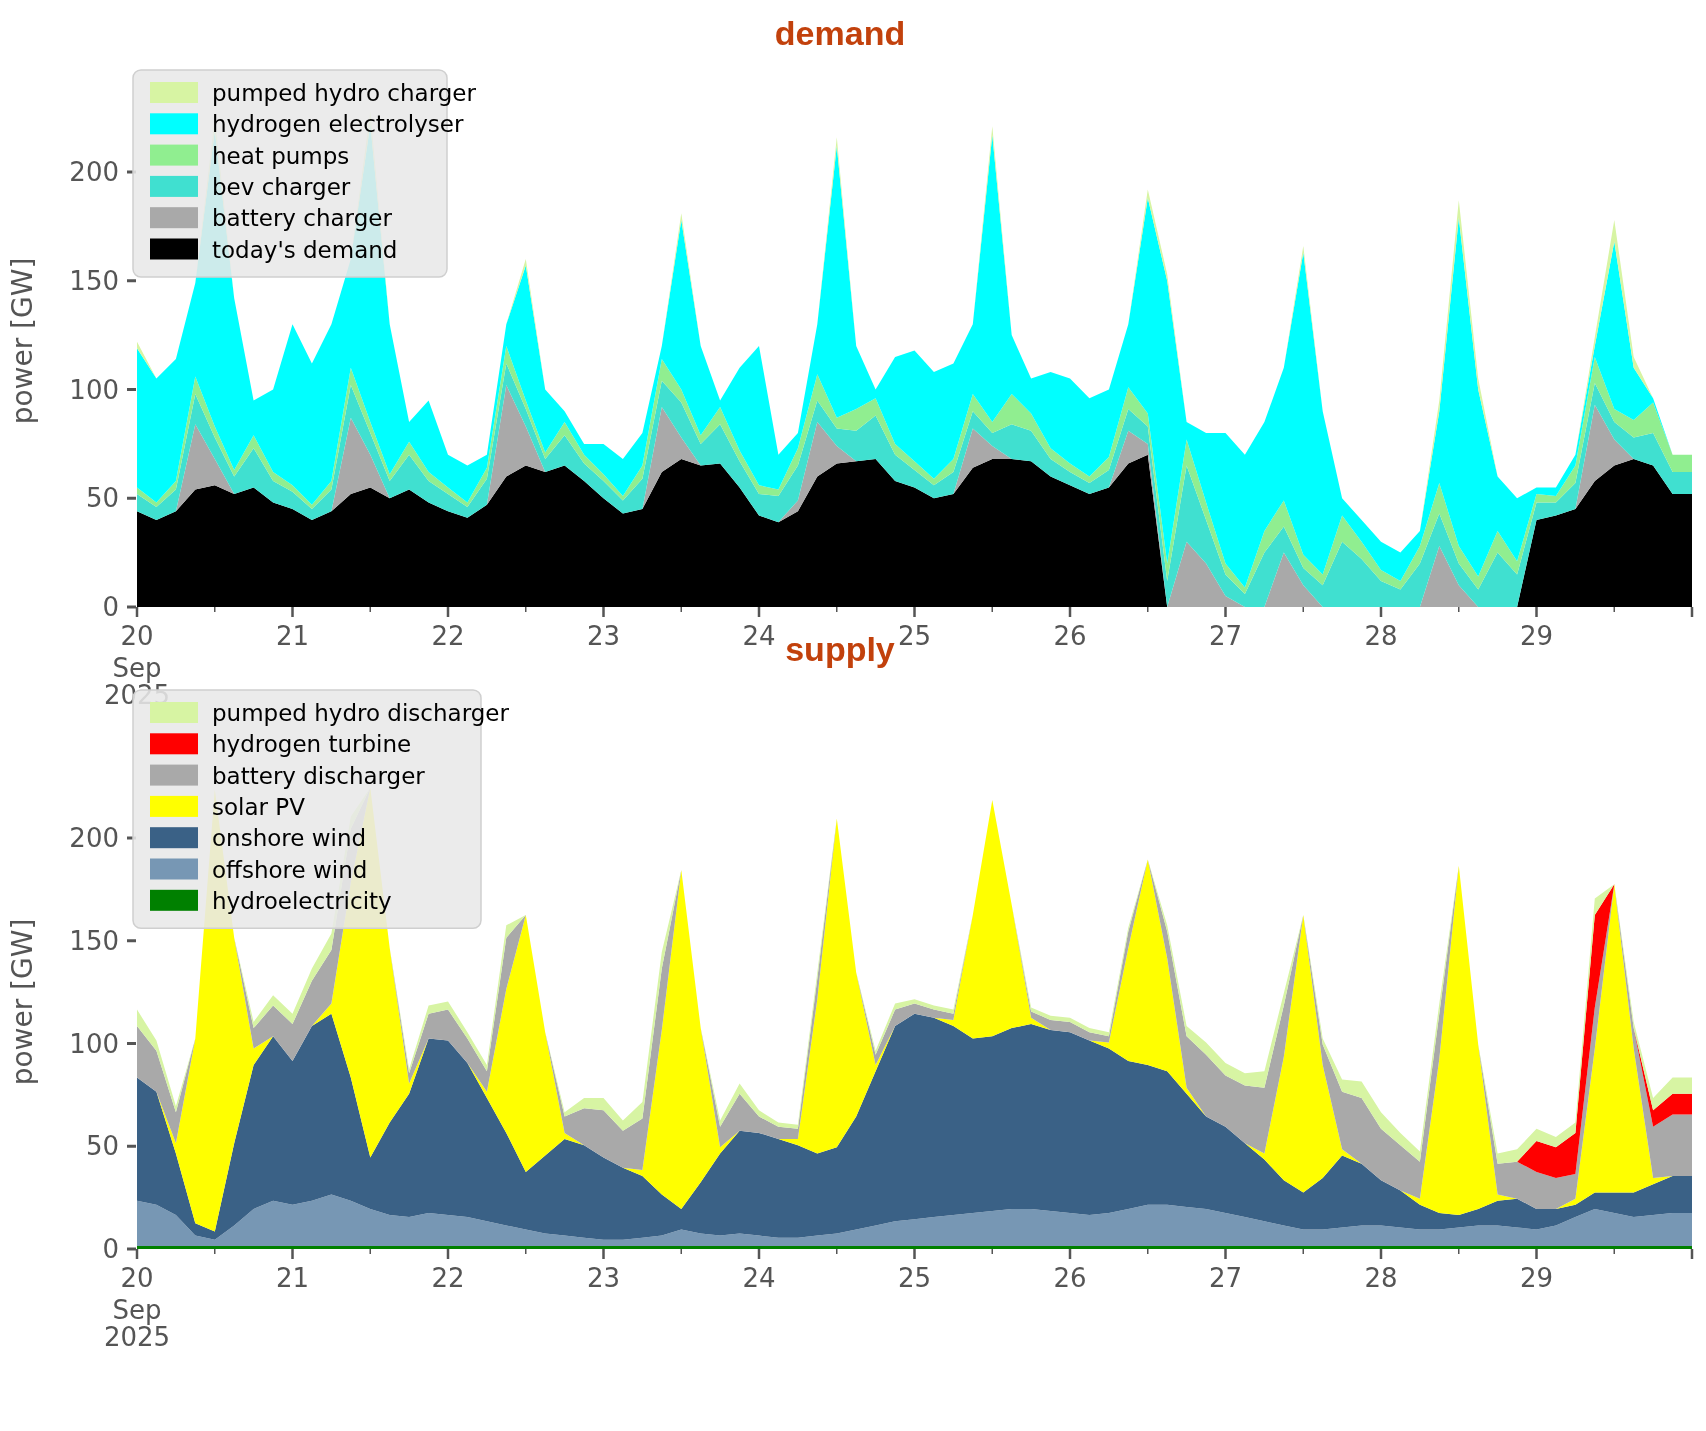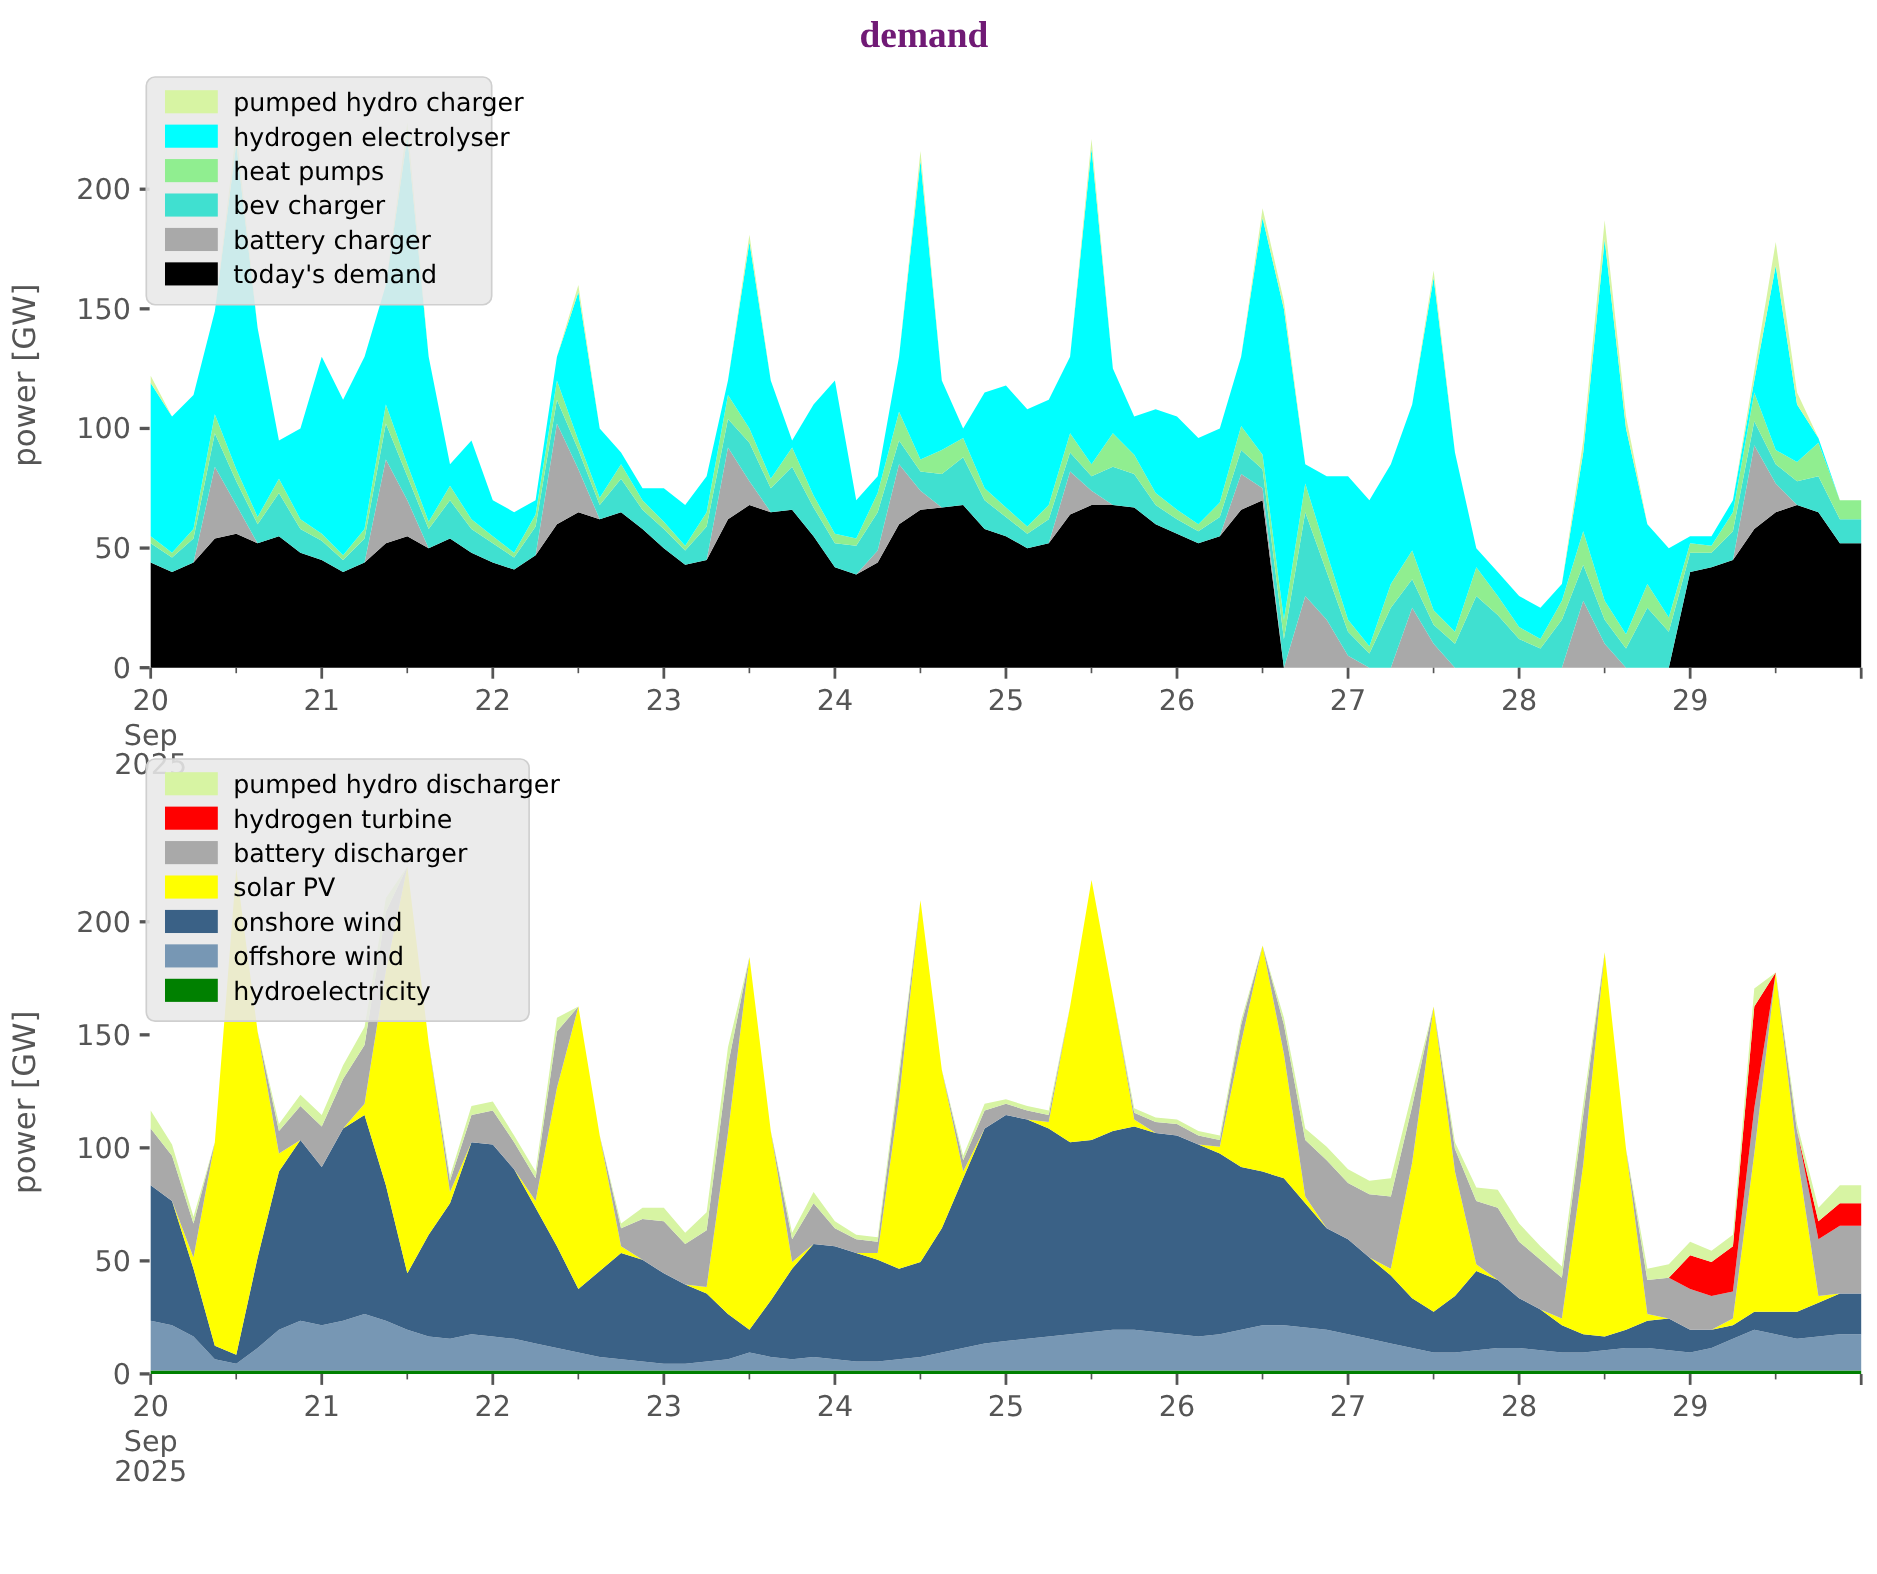--- a/index.html
+++ b/index.html
@@ -1,20 +1,20 @@
 <!DOCTYPE html>
 <html><head>
 <meta charset="utf-8">
 <style>
   html,body{margin:0;padding:0;background:#ffffff;}
   .fig{position:relative;width:1706px;height:1431px;background:#ffffff;overflow:hidden;
        font-family:"DejaVu Sans", sans-serif;}
   .fig svg{position:absolute;left:0;top:0;}
   .chart-title{position:absolute;left:0;width:1680px;text-align:center;
-       font-size:34px;font-weight:600;color:#701a75;font-family:Liberation Serif, serif;}
+       font-size:34px;font-weight:600;color:#c2410c;font-family:Liberation Sans, sans-serif;}
   #demand-title{top:14px;}
   #supply-title{top:630px;}
 </style>
 </head>
 <body>
 
 <div class="fig">
   <svg id="fig-svg" width="1706" height="1431">
       <path d="M137.0,511.3L156.4,520.0L175.9,511.3L195.3,489.6L214.8,485.2L234.2,493.9L253.6,487.4L273.1,502.6L292.5,509.1L311.9,520.0L331.4,511.3L350.8,493.9L370.3,487.4L389.7,498.3L409.1,489.6L428.6,502.6L448.0,511.3L467.4,517.8L486.9,504.8L506.3,476.5L525.8,465.6L545.2,472.1L564.6,465.6L584.1,480.9L603.5,498.3L622.9,513.5L642.4,509.1L661.8,472.1L681.3,459.1L700.7,465.6L720.1,463.5L739.6,487.4L759.0,515.6L778.4,522.2L797.9,511.3L817.3,476.5L836.8,463.5L856.2,461.3L875.6,459.1L895.1,480.9L914.5,487.4L933.9,498.3L953.4,493.9L972.8,467.8L992.3,459.1L1011.7,459.1L1031.1,461.3L1050.6,476.5L1070.0,485.2L1089.4,493.9L1108.9,487.4L1128.3,463.5L1147.8,454.8L1167.2,607.0L1186.6,607.0L1206.1,607.0L1225.5,607.0L1244.9,607.0L1264.4,607.0L1283.8,607.0L1303.3,607.0L1322.7,607.0L1342.1,607.0L1361.6,607.0L1381.0,607.0L1400.4,607.0L1419.9,607.0L1439.3,607.0L1458.8,607.0L1478.2,607.0L1497.6,607.0L1517.1,607.0L1536.5,520.0L1555.9,515.6L1575.4,509.1L1594.8,480.9L1614.3,465.6L1633.7,459.1L1653.1,465.6L1672.6,493.9L1692,493.9L1692,607.0L1672.6,607.0L1653.1,607.0L1633.7,607.0L1614.3,607.0L1594.8,607.0L1575.4,607.0L1555.9,607.0L1536.5,607.0L1517.1,607.0L1497.6,607.0L1478.2,607.0L1458.8,607.0L1439.3,607.0L1419.9,607.0L1400.4,607.0L1381.0,607.0L1361.6,607.0L1342.1,607.0L1322.7,607.0L1303.3,607.0L1283.8,607.0L1264.4,607.0L1244.9,607.0L1225.5,607.0L1206.1,607.0L1186.6,607.0L1167.2,607.0L1147.8,607.0L1128.3,607.0L1108.9,607.0L1089.4,607.0L1070.0,607.0L1050.6,607.0L1031.1,607.0L1011.7,607.0L992.3,607.0L972.8,607.0L953.4,607.0L933.9,607.0L914.5,607.0L895.1,607.0L875.6,607.0L856.2,607.0L836.8,607.0L817.3,607.0L797.9,607.0L778.4,607.0L759.0,607.0L739.6,607.0L720.1,607.0L700.7,607.0L681.3,607.0L661.8,607.0L642.4,607.0L622.9,607.0L603.5,607.0L584.1,607.0L564.6,607.0L545.2,607.0L525.8,607.0L506.3,607.0L486.9,607.0L467.4,607.0L448.0,607.0L428.6,607.0L409.1,607.0L389.7,607.0L370.3,607.0L350.8,607.0L331.4,607.0L311.9,607.0L292.5,607.0L273.1,607.0L253.6,607.0L234.2,607.0L214.8,607.0L195.3,607.0L175.9,607.0L156.4,607.0L137.0,607.0Z" fill="#000000" stroke="none"></path>
       <path d="M137.0,511.3L156.4,520.0L175.9,511.3L195.3,424.3L214.8,459.1L234.2,493.9L253.6,487.4L273.1,502.6L292.5,509.1L311.9,520.0L331.4,511.3L350.8,417.8L370.3,454.8L389.7,498.3L409.1,489.6L428.6,502.6L448.0,511.3L467.4,517.8L486.9,504.8L506.3,385.1L525.8,426.5L545.2,472.1L564.6,465.6L584.1,480.9L603.5,498.3L622.9,513.5L642.4,509.1L661.8,406.9L681.3,437.4L700.7,465.6L720.1,463.5L739.6,487.4L759.0,515.6L778.4,522.2L797.9,500.4L817.3,422.1L836.8,446.1L856.2,461.3L875.6,459.1L895.1,480.9L914.5,487.4L933.9,498.3L953.4,493.9L972.8,428.6L992.3,446.1L1011.7,459.1L1031.1,461.3L1050.6,476.5L1070.0,485.2L1089.4,493.9L1108.9,487.4L1128.3,430.8L1147.8,443.9L1167.2,607.0L1186.6,541.8L1206.1,563.5L1225.5,596.1L1244.9,607.0L1264.4,607.0L1283.8,552.6L1303.3,585.3L1322.7,607.0L1342.1,607.0L1361.6,607.0L1381.0,607.0L1400.4,607.0L1419.9,607.0L1439.3,546.1L1458.8,585.3L1478.2,607.0L1497.6,607.0L1517.1,607.0L1536.5,520.0L1555.9,515.6L1575.4,509.1L1594.8,404.7L1614.3,439.5L1633.7,459.1L1653.1,465.6L1672.6,493.9L1692,493.9L1692,493.9L1672.6,493.9L1653.1,465.6L1633.7,459.1L1614.3,465.6L1594.8,480.9L1575.4,509.1L1555.9,515.6L1536.5,520.0L1517.1,607.0L1497.6,607.0L1478.2,607.0L1458.8,607.0L1439.3,607.0L1419.9,607.0L1400.4,607.0L1381.0,607.0L1361.6,607.0L1342.1,607.0L1322.7,607.0L1303.3,607.0L1283.8,607.0L1264.4,607.0L1244.9,607.0L1225.5,607.0L1206.1,607.0L1186.6,607.0L1167.2,607.0L1147.8,454.8L1128.3,463.5L1108.9,487.4L1089.4,493.9L1070.0,485.2L1050.6,476.5L1031.1,461.3L1011.7,459.1L992.3,459.1L972.8,467.8L953.4,493.9L933.9,498.3L914.5,487.4L895.1,480.9L875.6,459.1L856.2,461.3L836.8,463.5L817.3,476.5L797.9,511.3L778.4,522.2L759.0,515.6L739.6,487.4L720.1,463.5L700.7,465.6L681.3,459.1L661.8,472.1L642.4,509.1L622.9,513.5L603.5,498.3L584.1,480.9L564.6,465.6L545.2,472.1L525.8,465.6L506.3,476.5L486.9,504.8L467.4,517.8L448.0,511.3L428.6,502.6L409.1,489.6L389.7,498.3L370.3,487.4L350.8,493.9L331.4,511.3L311.9,520.0L292.5,509.1L273.1,502.6L253.6,487.4L234.2,493.9L214.8,485.2L195.3,489.6L175.9,511.3L156.4,520.0L137.0,511.3Z" fill="#a9a9a9" stroke="none"></path>
@@ -140,13 +140,14 @@
       <rect x="150" y="795.9" width="48" height="21" fill="#ffff00"></rect>
       <text x="212" y="814.9" font-size="23" text-anchor="start" fill="#000000" font-family="&quot;DejaVu Sans&quot;, sans-serif">solar PV</text>
       <rect x="150" y="827.2" width="48" height="21" fill="#3a6186"></rect>
       <text x="212" y="846.2" font-size="23" text-anchor="start" fill="#000000" font-family="&quot;DejaVu Sans&quot;, sans-serif">onshore wind</text>
       <rect x="150" y="858.5" width="48" height="21" fill="#7797b4"></rect>
       <text x="212" y="877.5" font-size="23" text-anchor="start" fill="#000000" font-family="&quot;DejaVu Sans&quot;, sans-serif">offshore wind</text>
       <rect x="150" y="889.8" width="48" height="21" fill="#008000"></rect>
       <text x="212" y="908.8" font-size="23" text-anchor="start" fill="#000000" font-family="&quot;DejaVu Sans&quot;, sans-serif">hydroelectricity</text>
     </svg>
   <div class="chart-title" id="demand-title">demand</div>
+  <div class="chart-title" id="supply-title">supply</div>
 </div>
 
 </body></html>

